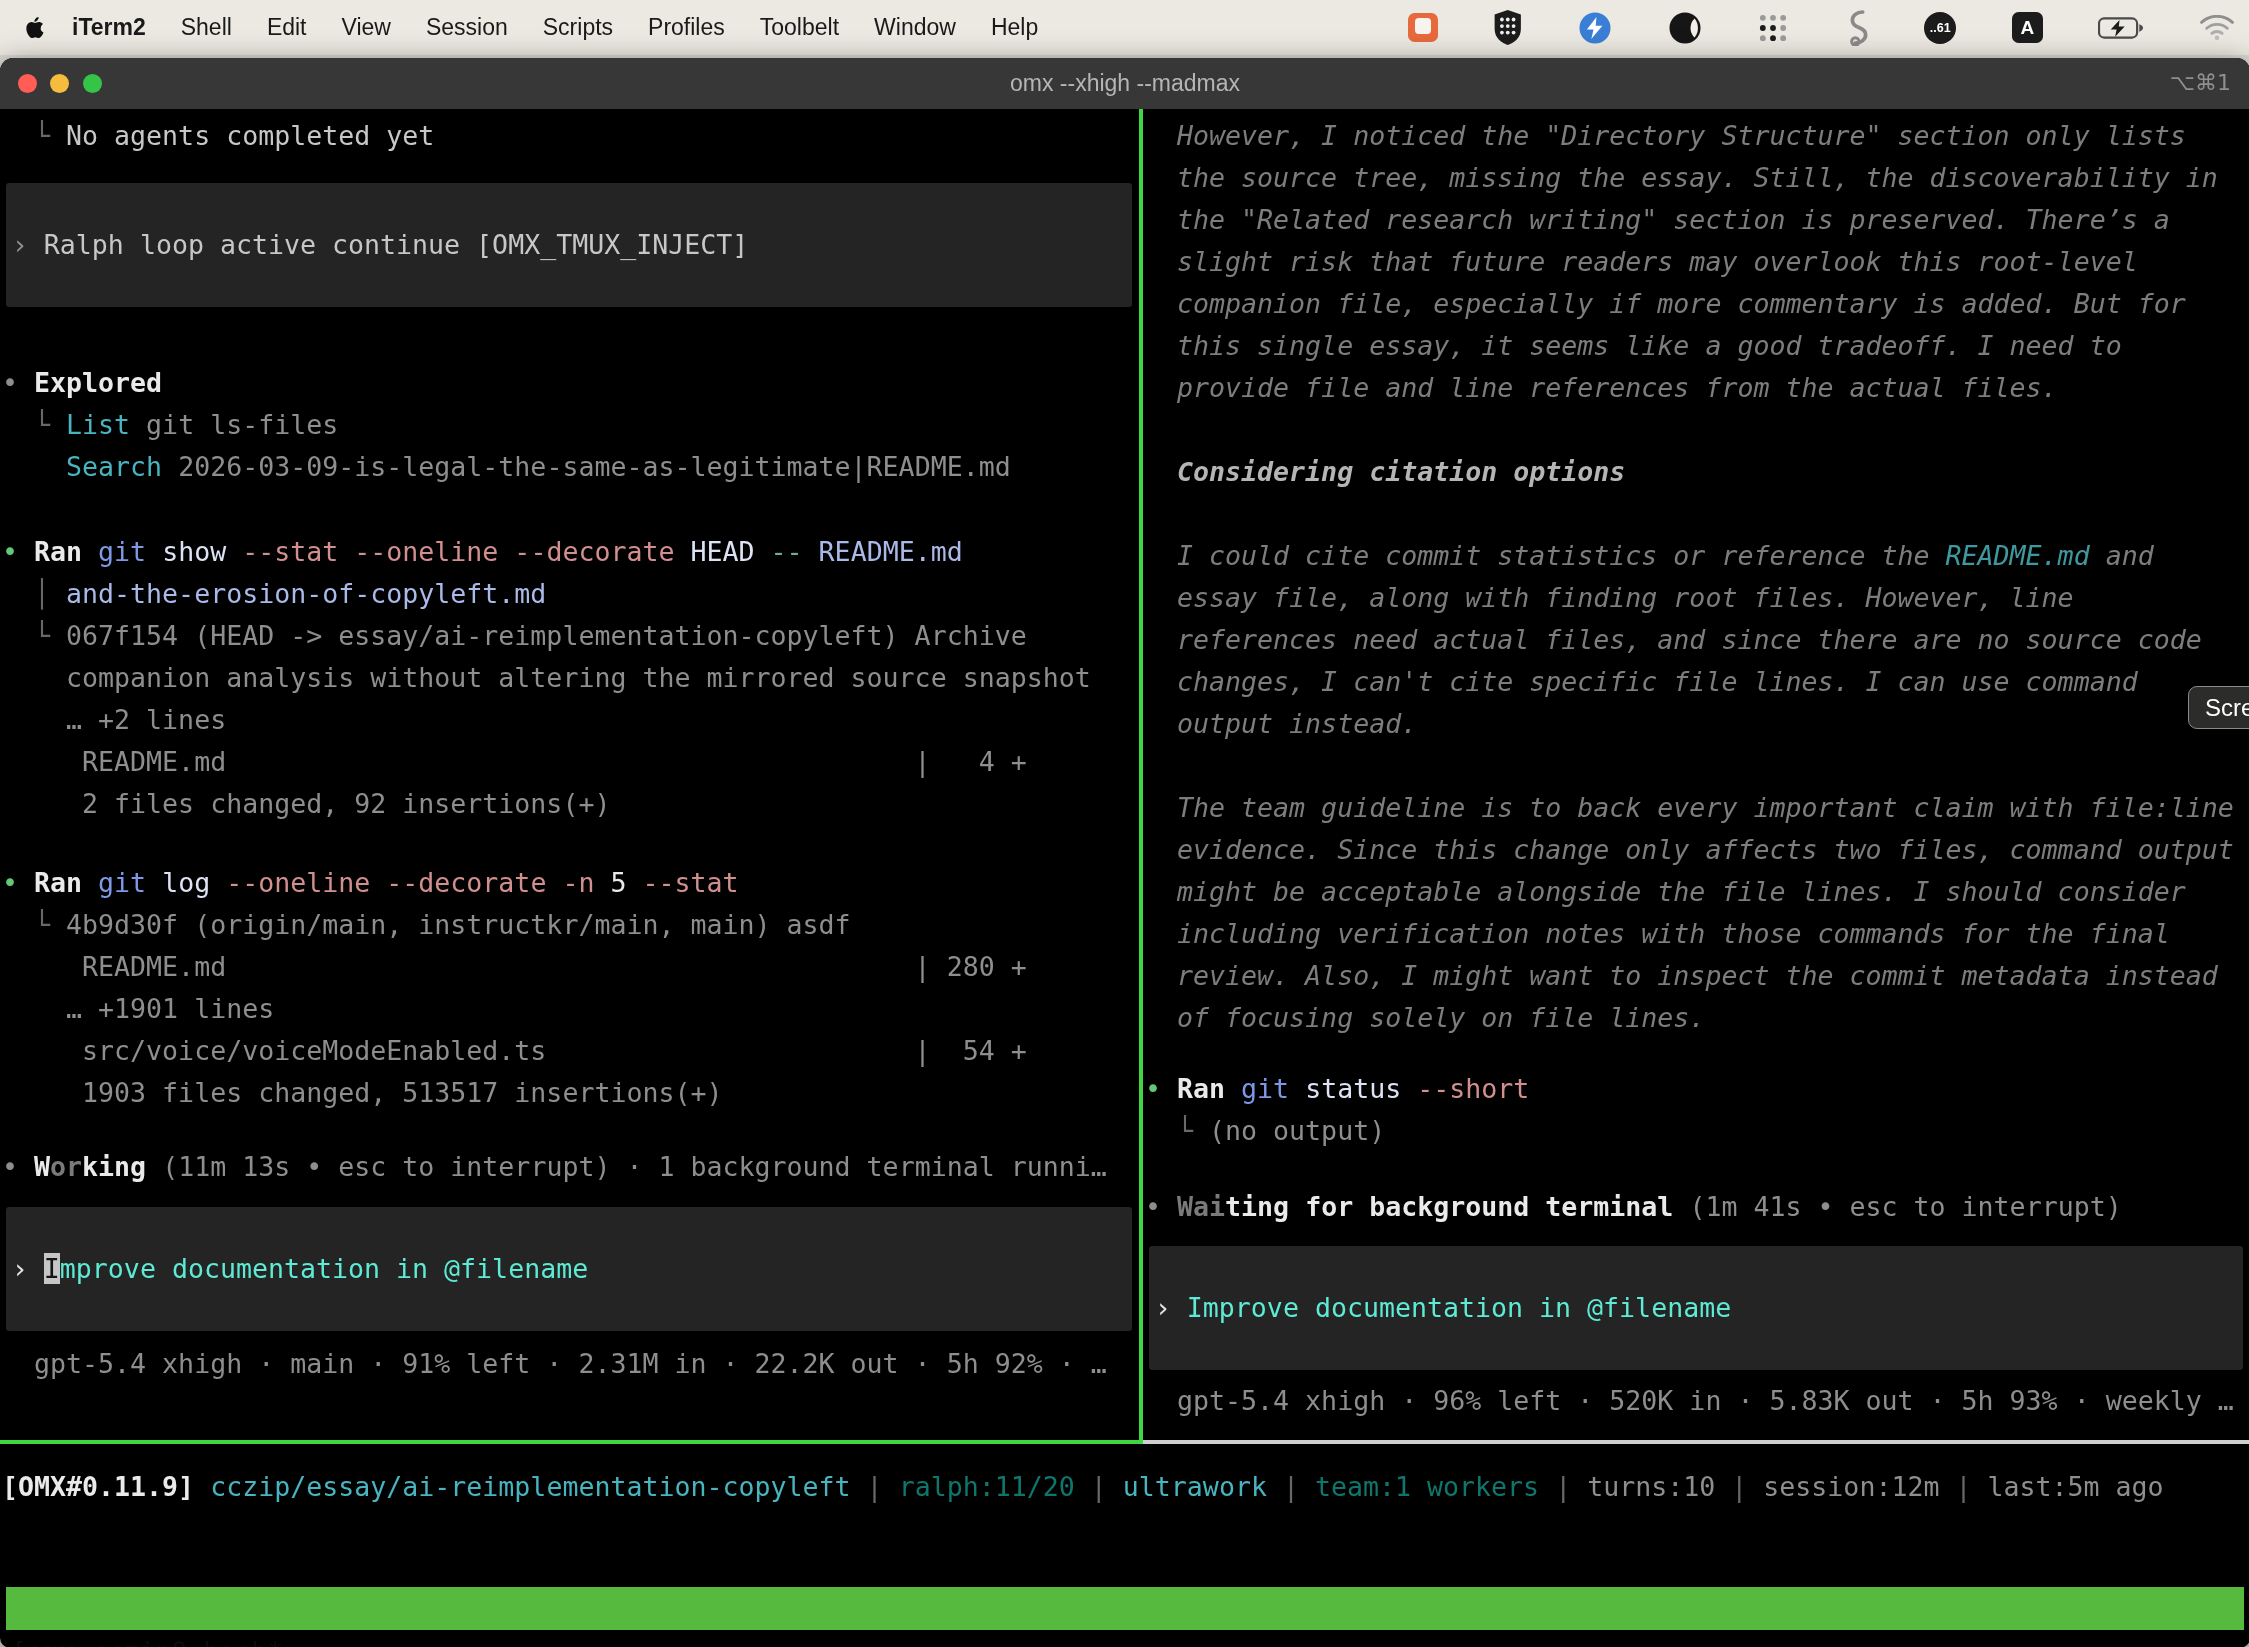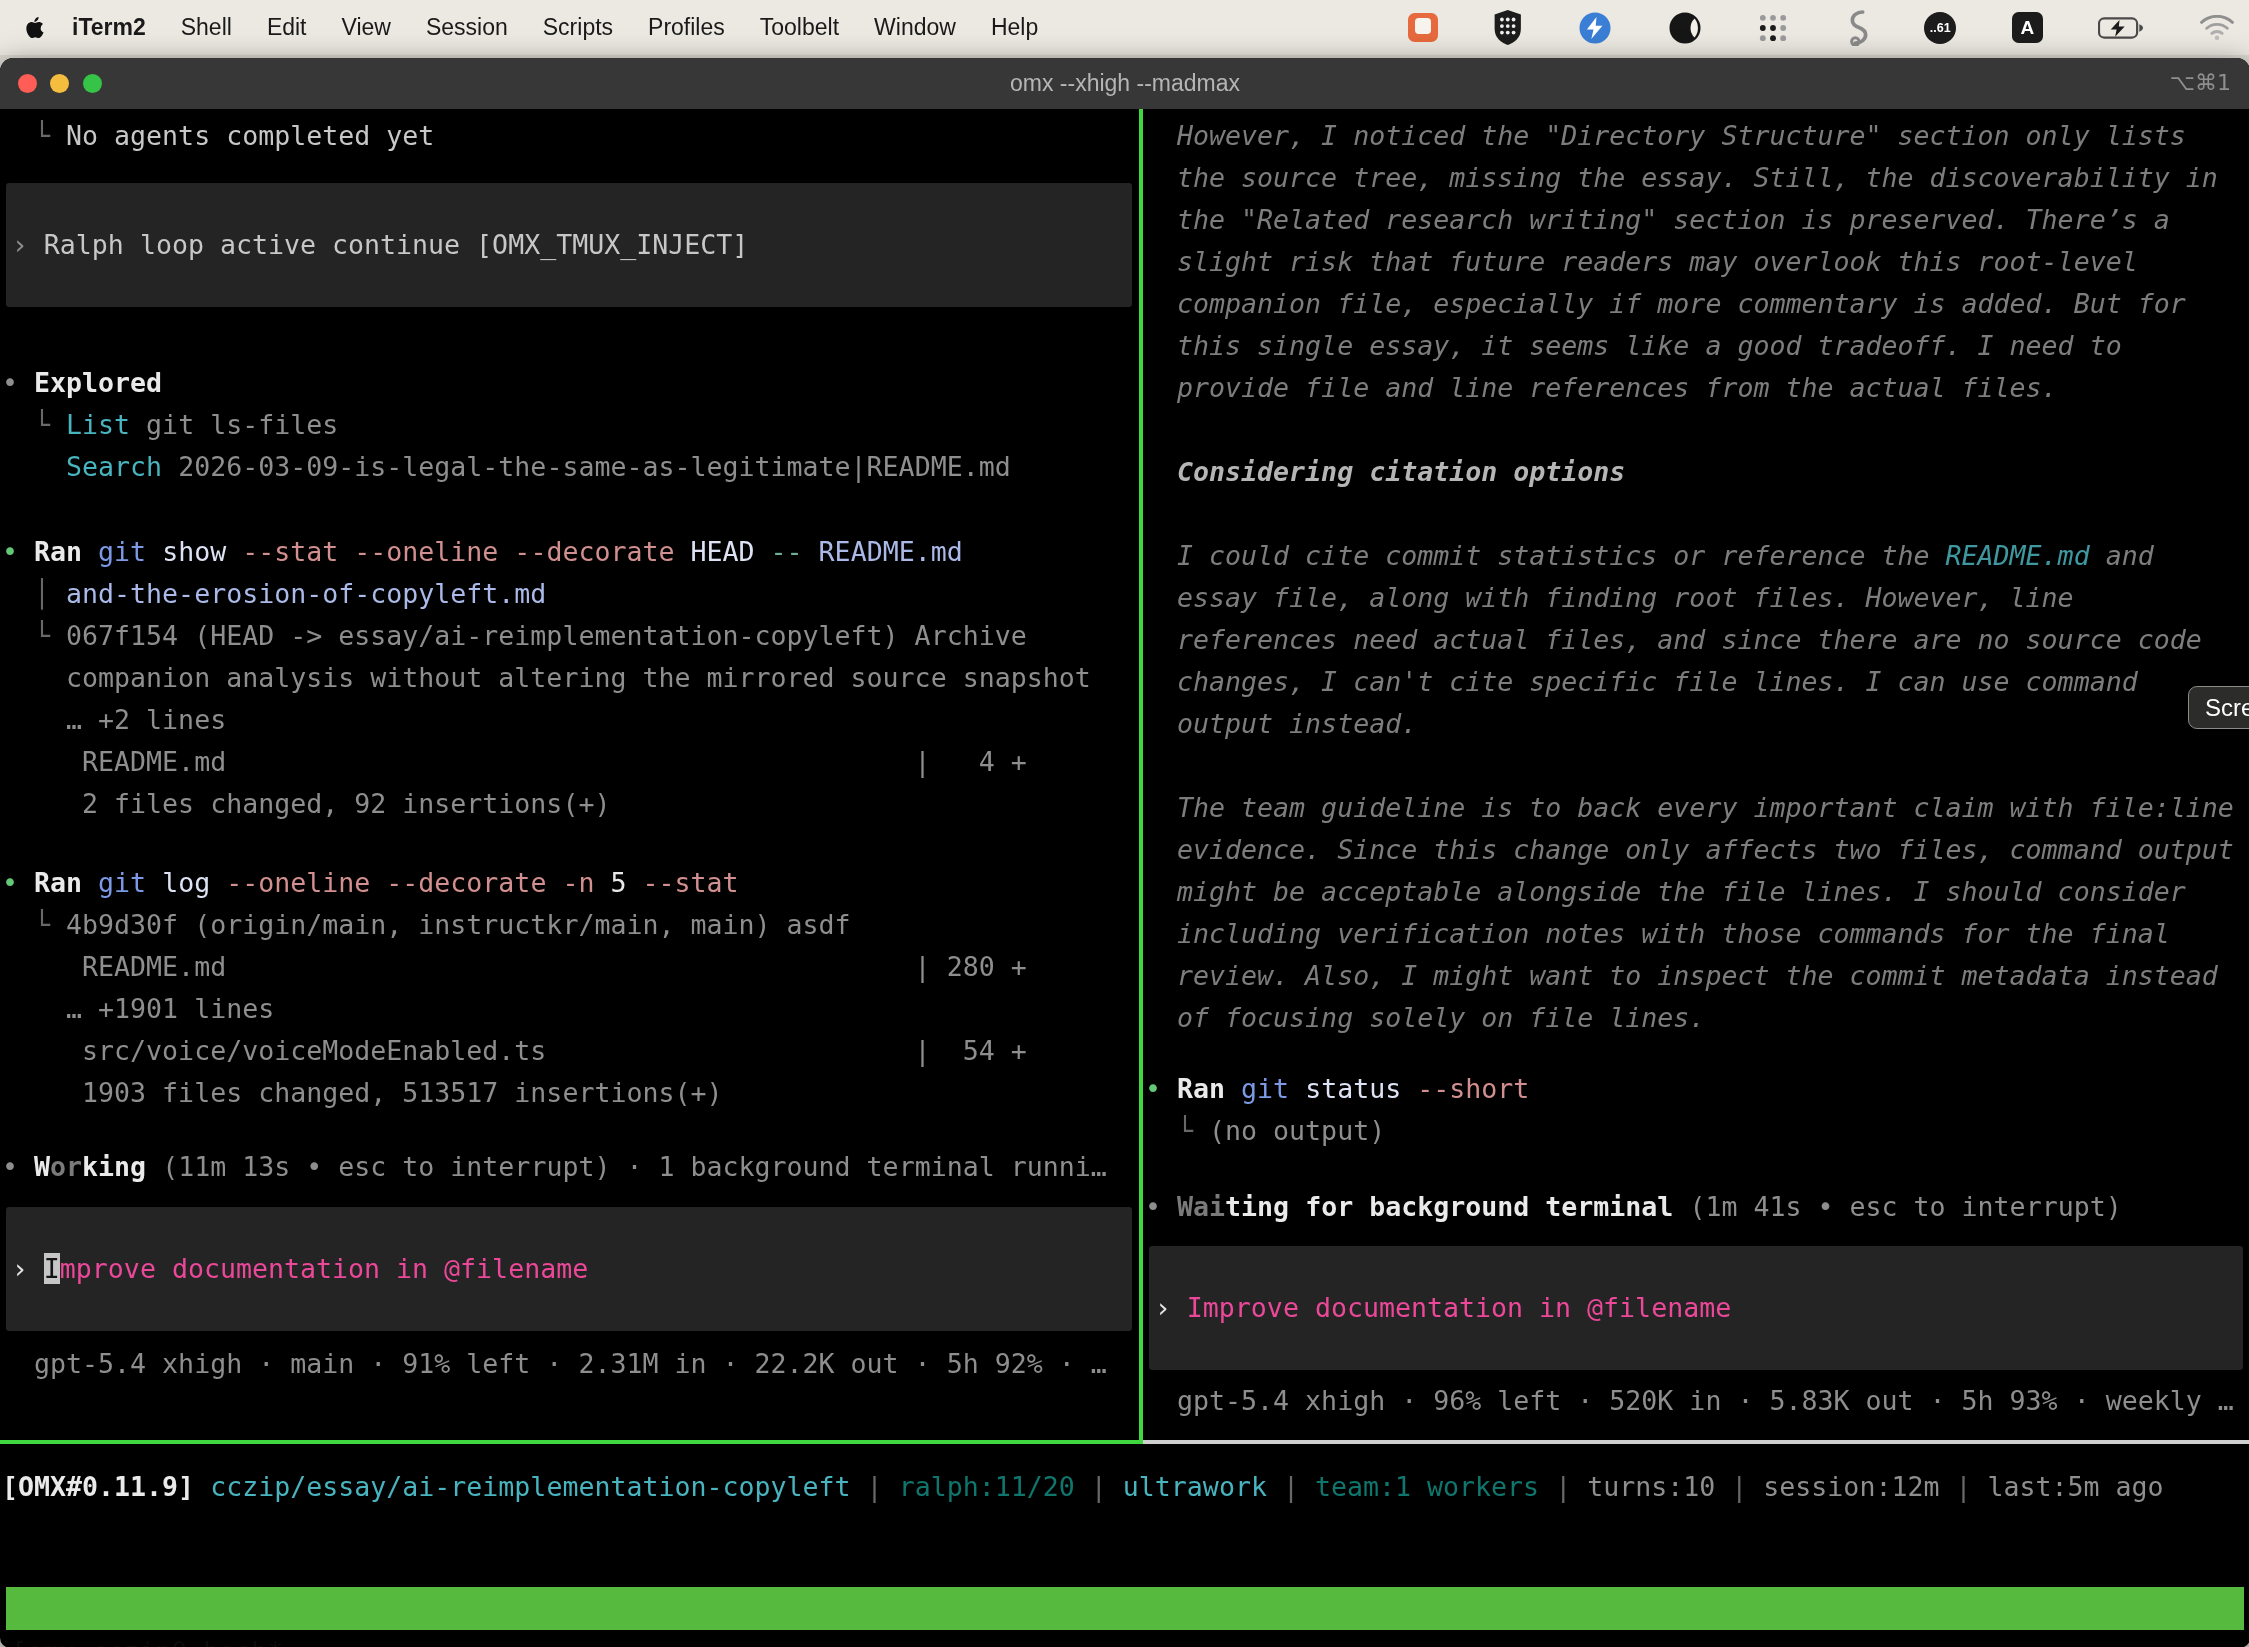--- a/index.html
+++ b/index.html
@@ -38,21 +38,21 @@
   .tbox{background:#242424;border-radius:3px;margin:0 7.4px 0 5.9px;padding:41px 0;}
   .tbox .trow{padding-left:5.9px;}
   
   .s-gray{color:#8e8e8e;} .s-dim{color:#686868;} .s-lgray{color:#c7c7c7;}
   .s-white{color:#eaeaea;font-weight:bold;} .s-grayb{color:#7a7a7a;font-weight:bold;}
   .s-blue{color:#7d99e6;} .s-cmd{color:#dde3f4;} .s-pink{color:#d28f8f;}
   .s-lav{color:#aab9e8;} .s-tealg{color:#6fae9b;} .s-cyan{color:#48b4bf;}
   .s-num{color:#e8e8e8;} .s-gbullet{color:#63c878;} .s-green{color:#0f766e;}
   .s-it{color:#7d7d7d;font-style:italic;} .s-itb{color:#b5b5b5;font-style:italic;font-weight:bold;}
   .s-itlink{color:#3f98a0;font-style:italic;}
-  .s-prompt{color:#e3e3e3;} .s-ph{color:#ec4899;}
+  .s-prompt{color:#e3e3e3;} .s-ph{color:#5eead4;}
   .s-cursor{background:#c6c6c6;color:#141414;}
   
   .omx-line{position:absolute;top:1357px;left:0;width:2250px;}
   
   .tooltip{position:absolute;top:577px;left:2188px;width:103px;height:43px;background:#2c2c2a;border:1.5px solid #8b8b87;border-radius:8.9px;color:#ffffff;font-family:"Liberation Sans",sans-serif;font-size:24px;padding:6.6px 0 0 16px;box-sizing:border-box;}
   
   .tmuxbar{position:absolute;top:1529px;left:5.9px;right:5.9px;height:43px;background:#55ba3d;color:#0c0c0c;font-family:"DejaVu Sans Mono",monospace;font-size:26.6px;line-height:43px;white-space:pre;}
   .tmux-left{position:absolute;left:5.2px;}
 </style>
 </head>

